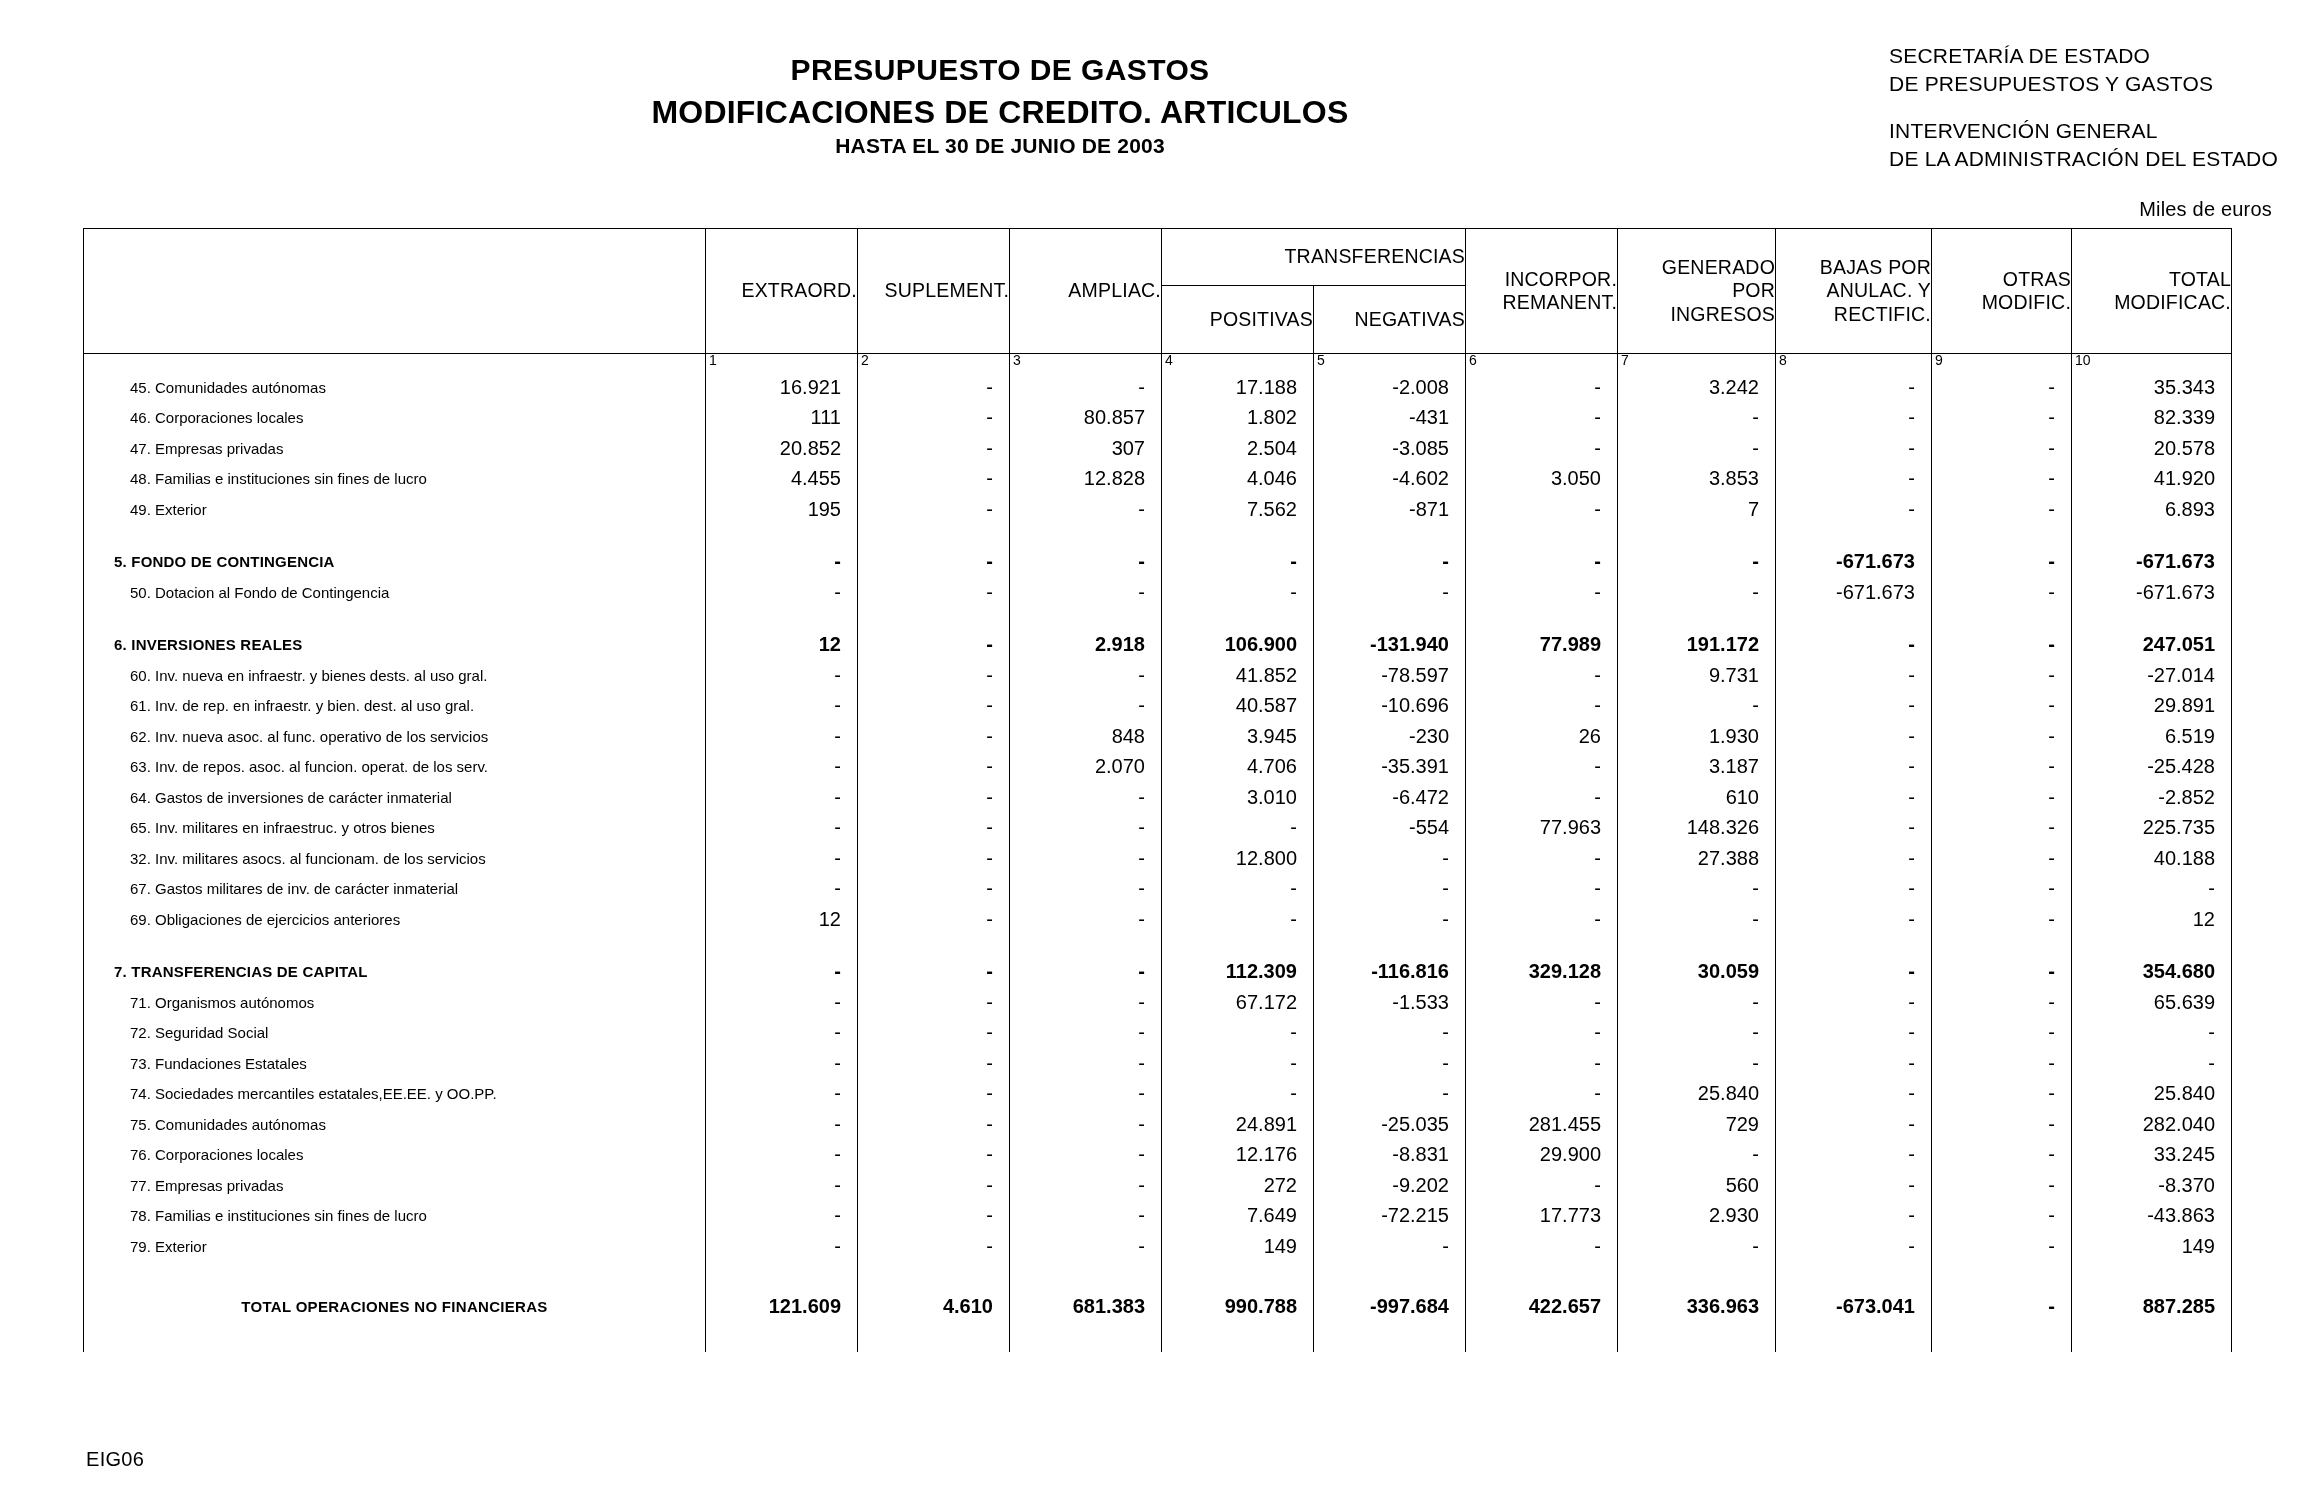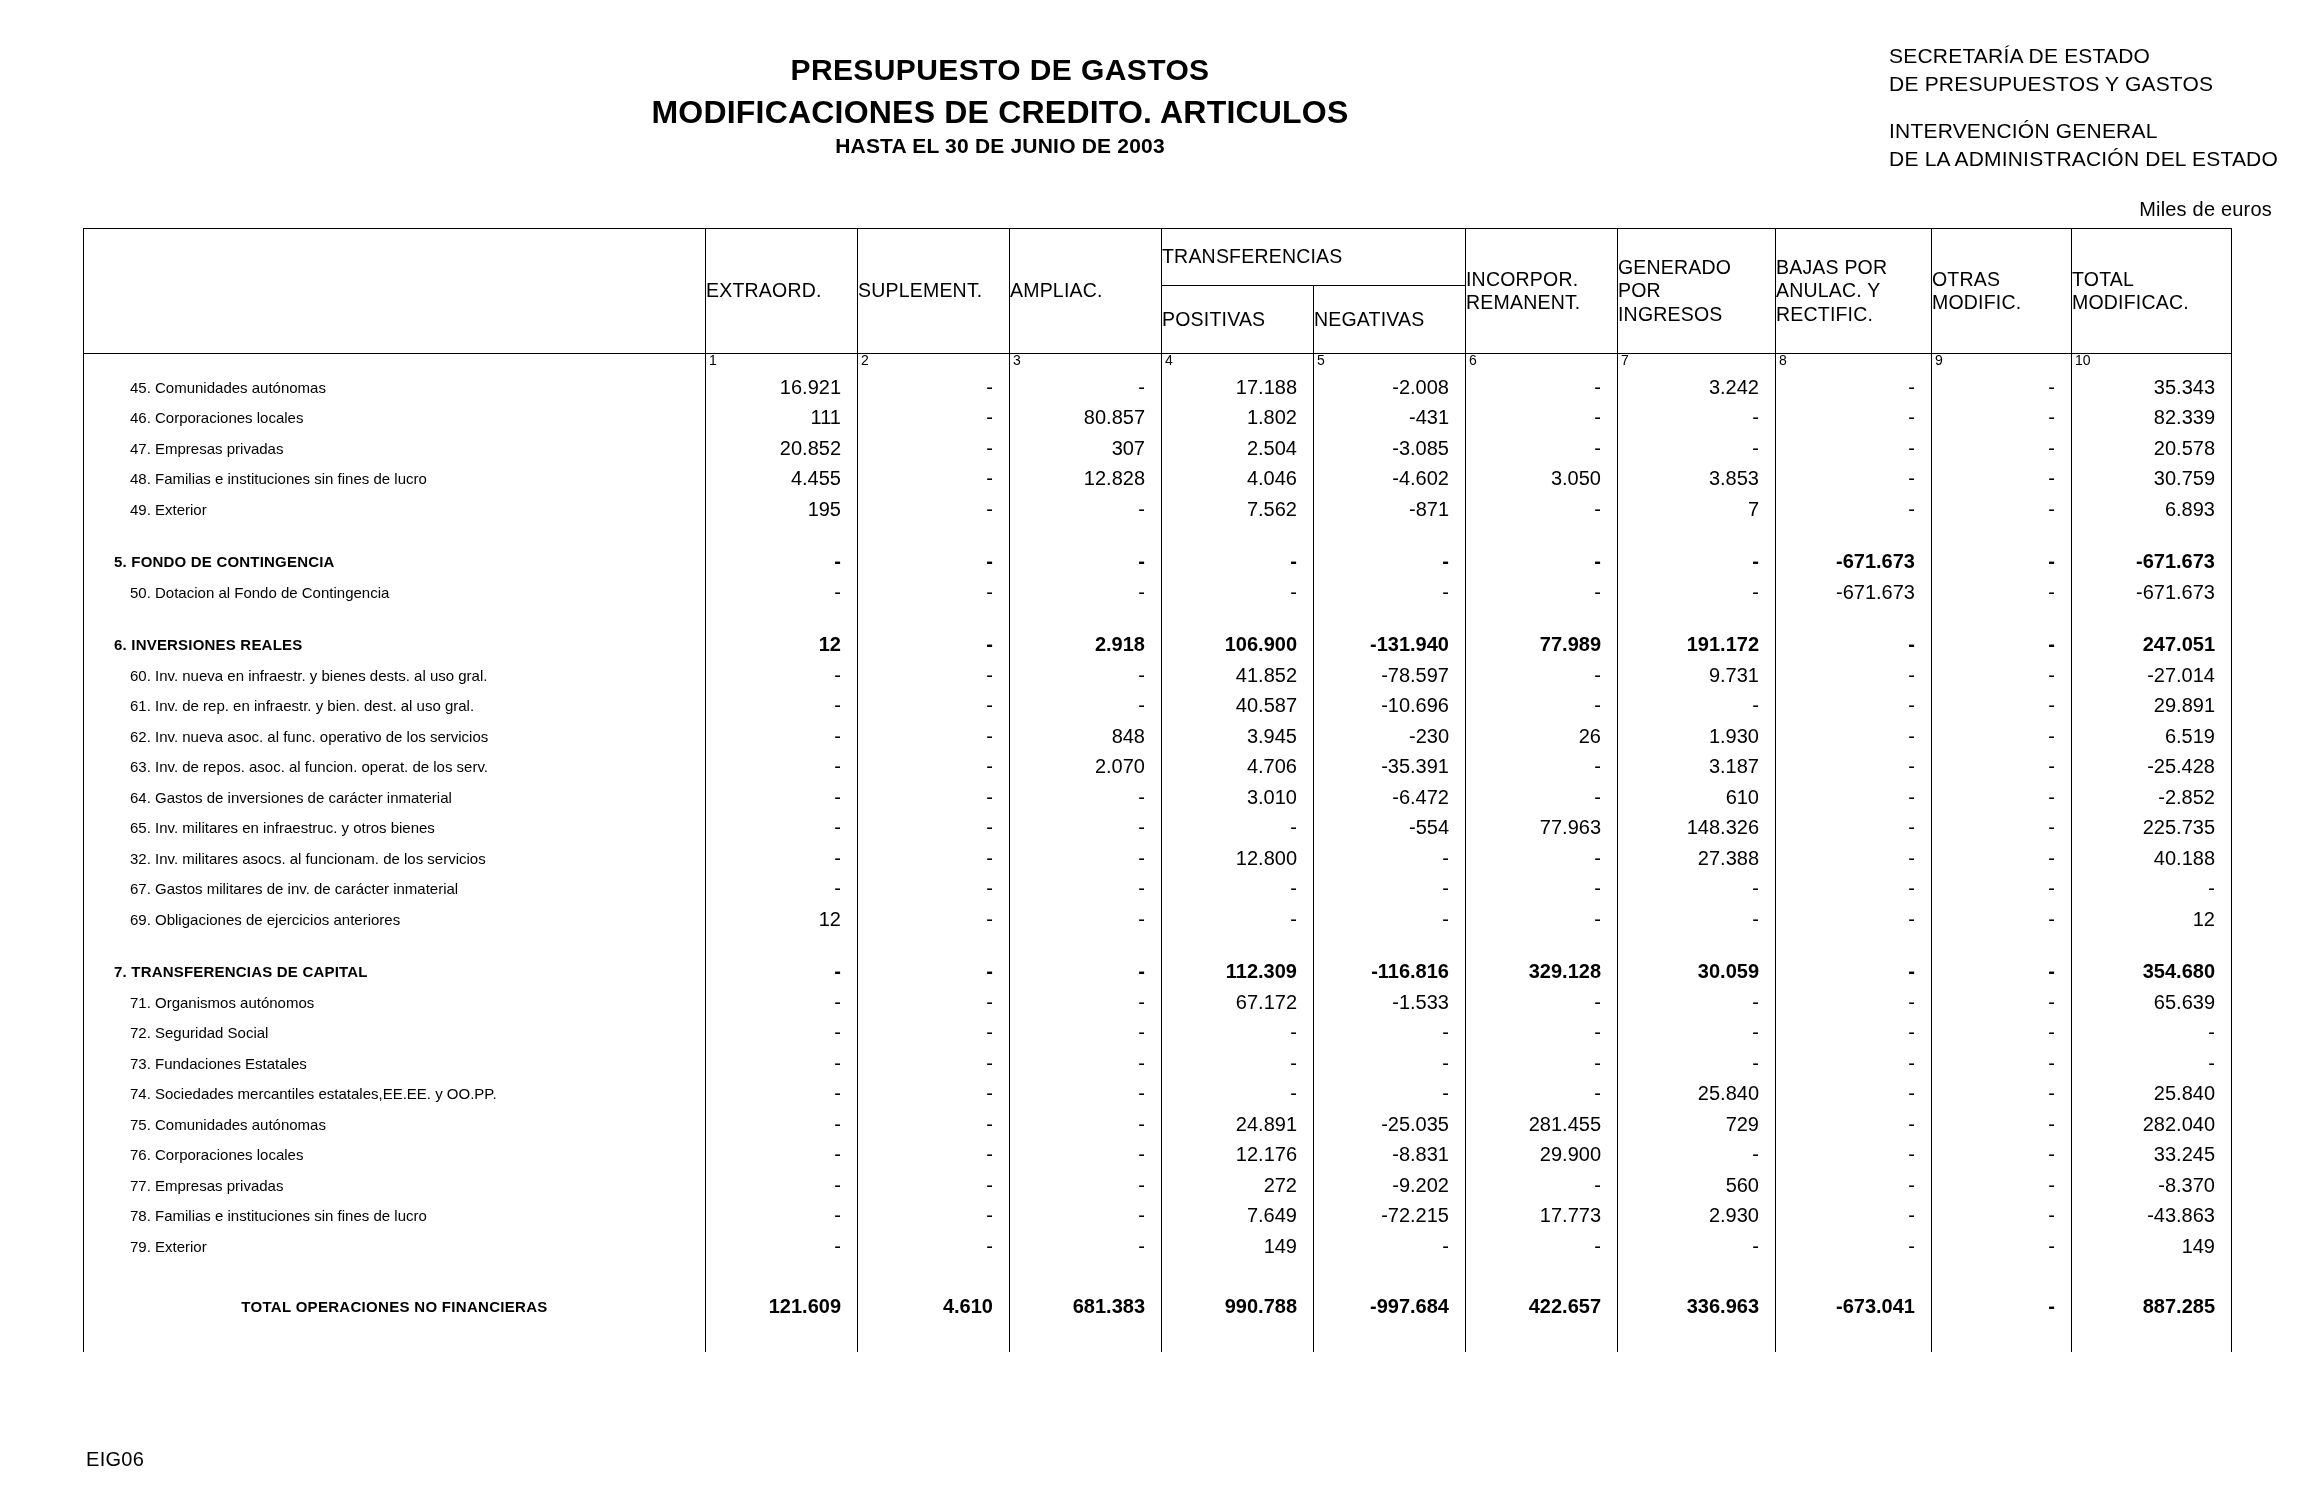--- a/index.html
+++ b/index.html
@@ -84,21 +84,21 @@
   }
   table.grid td, table.grid th {
     border: 1.6px solid #000;
     padding: 0;
     vertical-align: middle;
     font-weight: normal;
   }
 
   
   .hd {
-    text-align: left;
+    text-align: right;
     font-weight: bold;
     font-size: 19.5px;
     line-height: 1.2;
     letter-spacing: 0.2px;
     height: 42px;
   }
   .hd-tall { height: 124px; }
   .hd-group { height: 52px; }
   .hd-sub { height: 62px; }
 
@@ -328,21 +328,21 @@
           <td class="lbl indent">48. Familias e instituciones sin fines de lucro</td>
           <td class="val">4.455</td>
           <td class="val">-</td>
           <td class="val">12.828</td>
           <td class="val">4.046</td>
           <td class="val">-4.602</td>
           <td class="val">3.050</td>
           <td class="val">3.853</td>
           <td class="val">-</td>
           <td class="val">-</td>
-          <td class="val">30.759</td>
+          <td class="val">41.920</td>
         </tr>
         <tr class="data">
           <td class="lbl indent">49. Exterior</td>
           <td class="val">195</td>
           <td class="val">-</td>
           <td class="val">-</td>
           <td class="val">7.562</td>
           <td class="val">-871</td>
           <td class="val">-</td>
           <td class="val">7</td>

